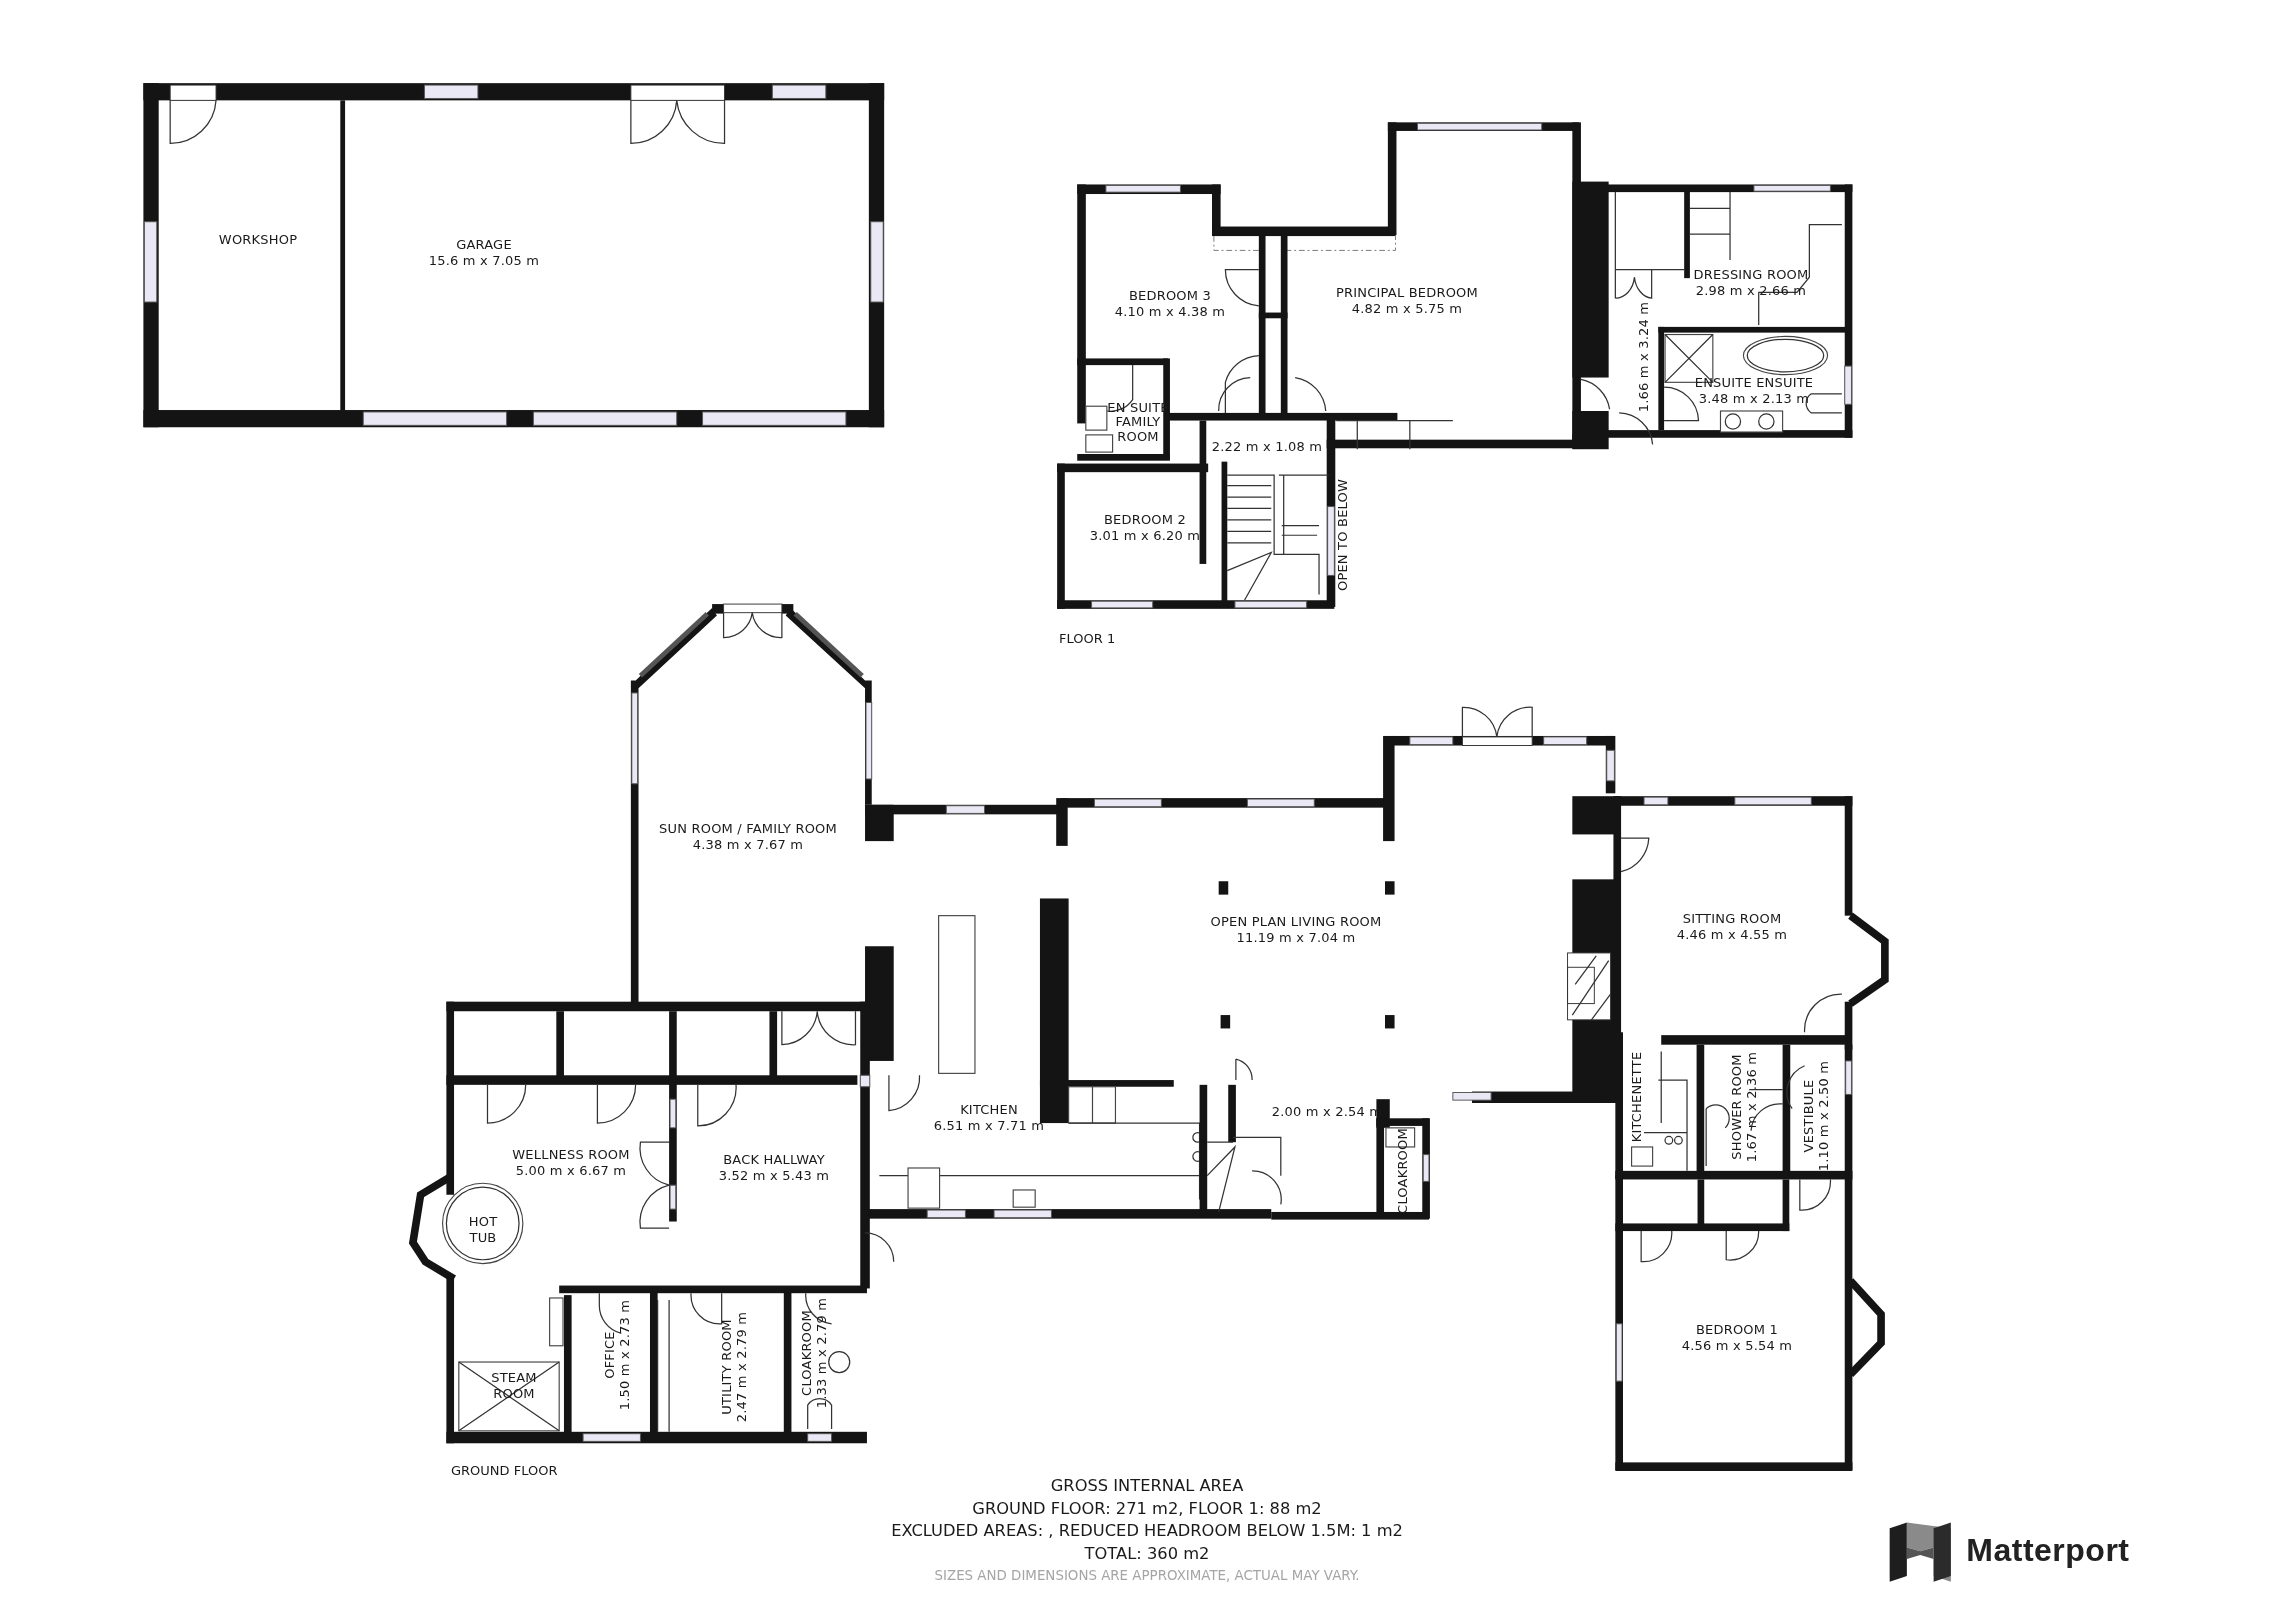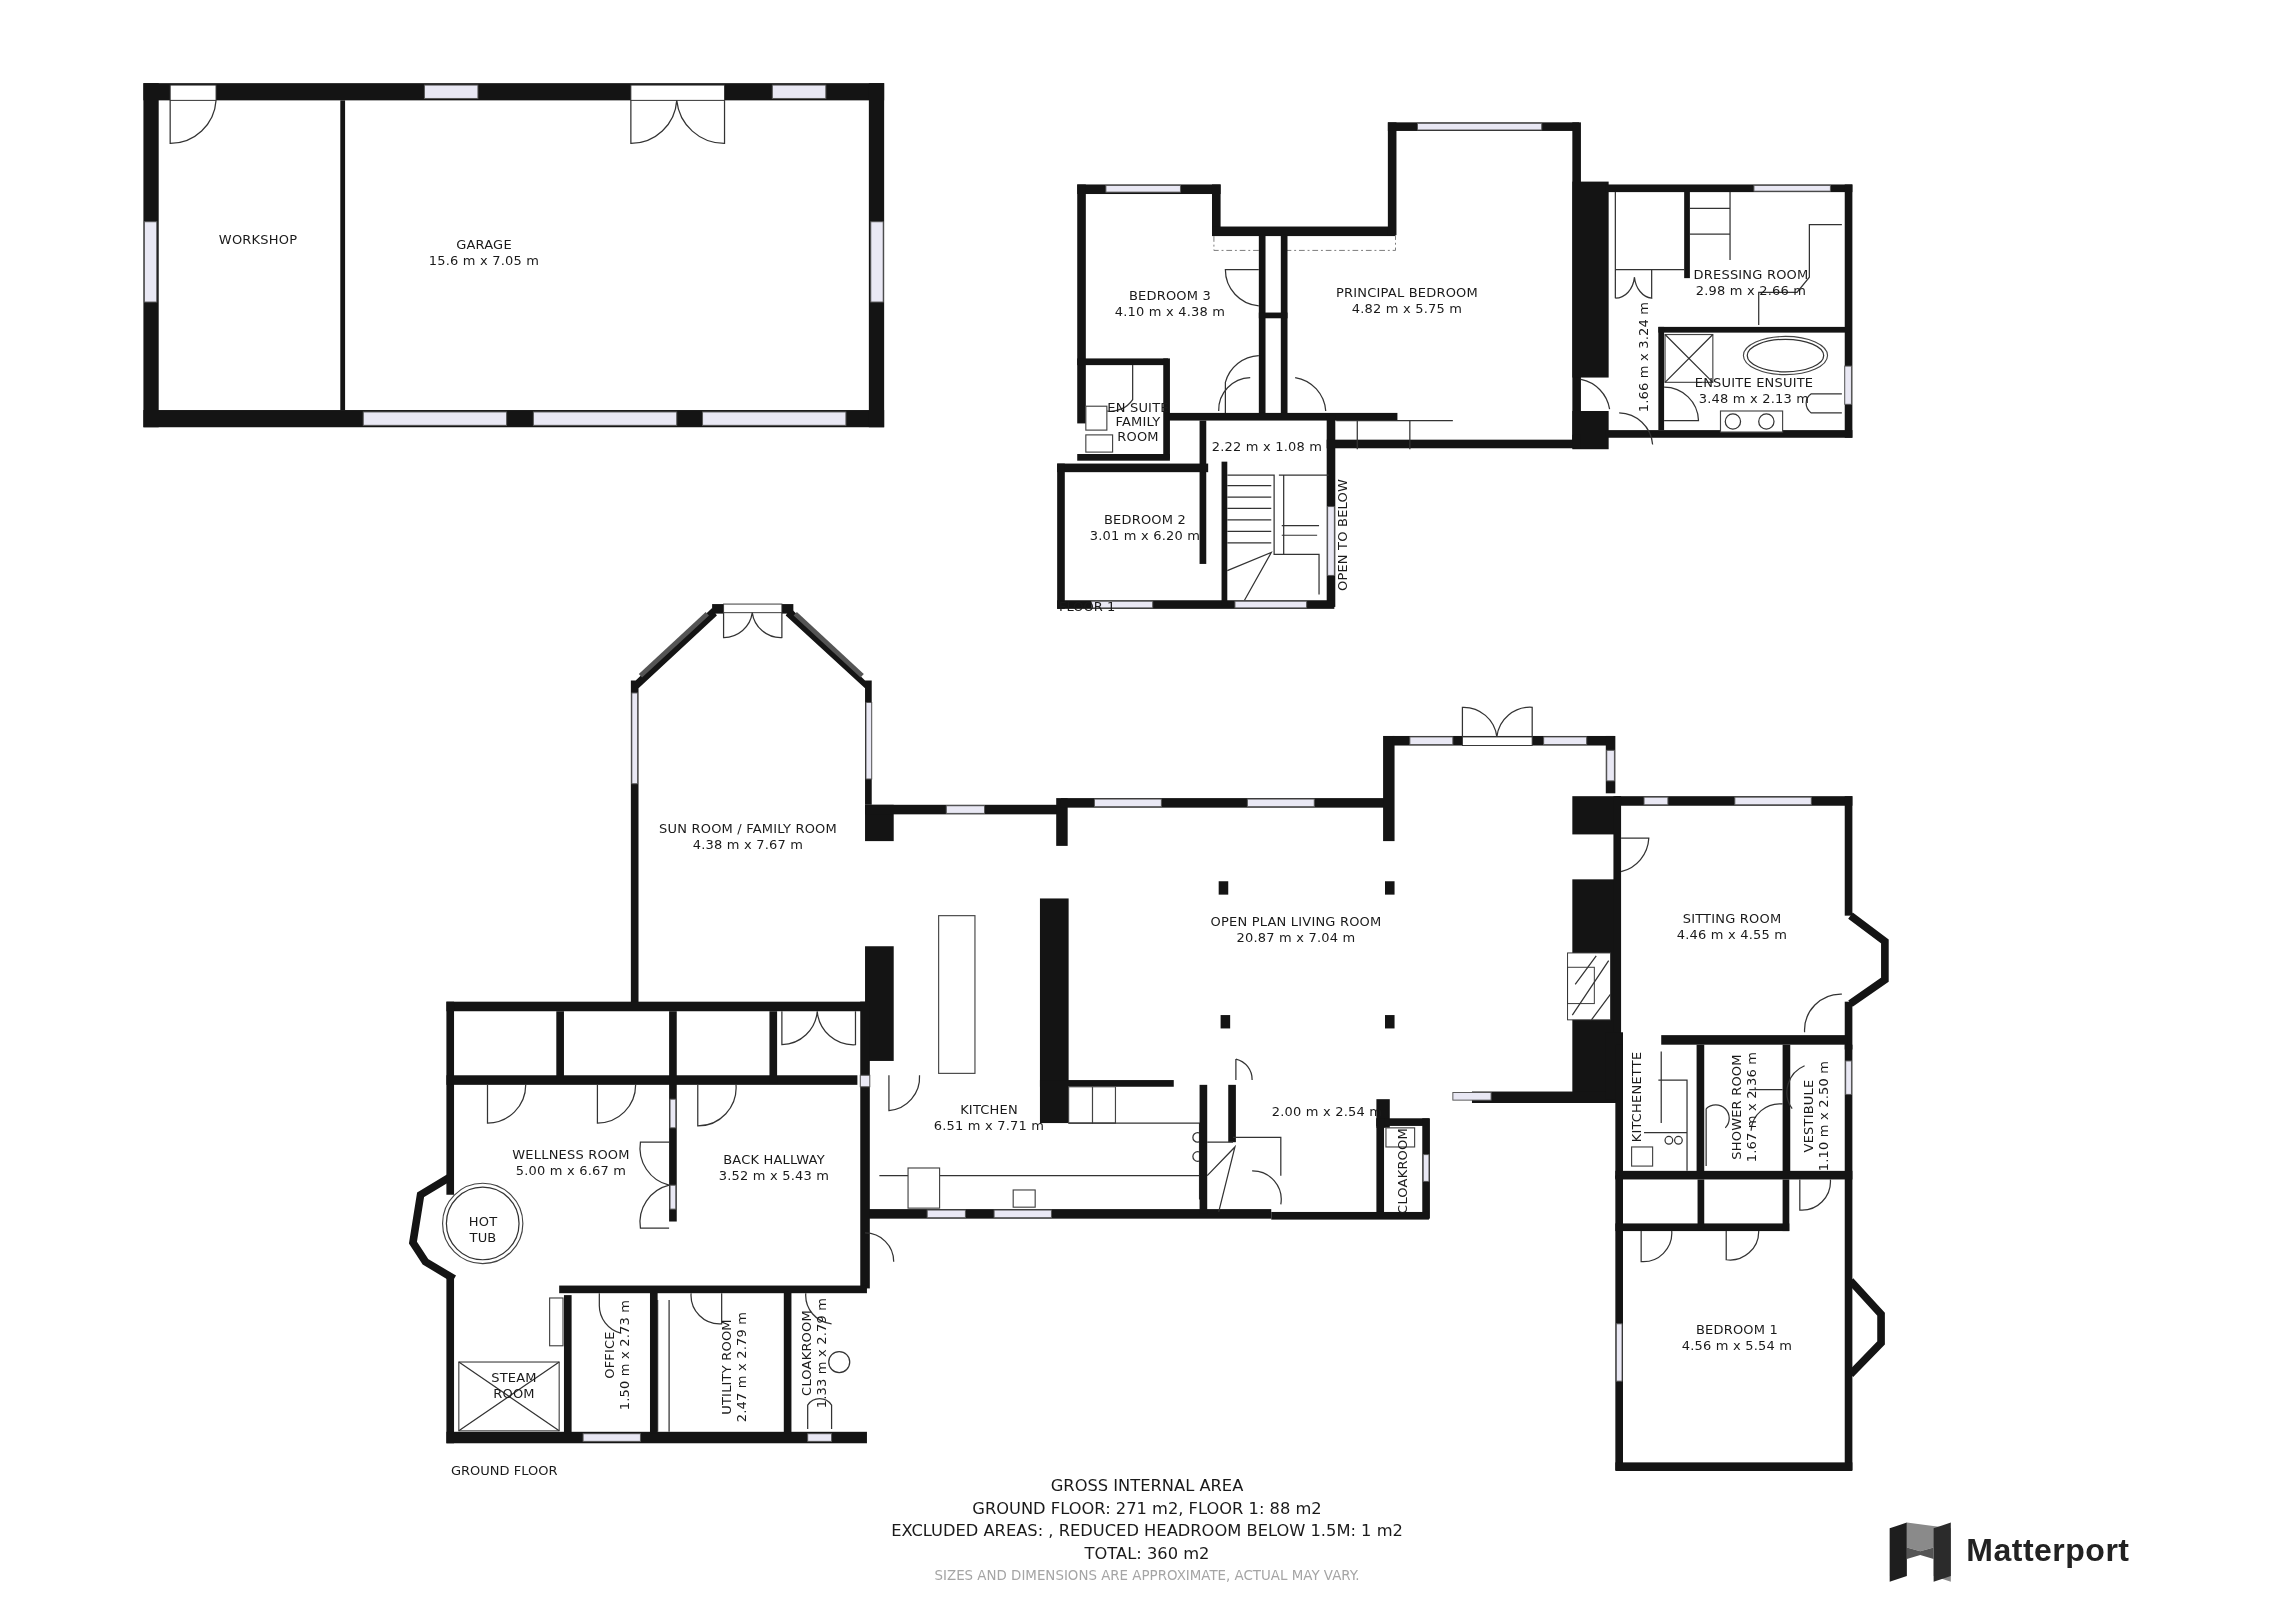--- a/index.html
+++ b/index.html
@@ -308,29 +308,29 @@
 <div class="lbl" style="left:1267px;top:447px;">
   <span>2.22 m x 1.08 m</span>
 </div>
 <div class="lbl" style="left:1145px;top:528px;">
   <span>BEDROOM 2</span>
   <span>3.01 m x 6.20 m</span>
 </div>
 <div class="lbl v" style="left:1343px;top:535px;">
   <span>OPEN TO BELOW</span>
 </div>
-<div class="floor-lbl" style="left:1059px;top:599px;text-align:right;">FLOOR 1</div>
+<div class="floor-lbl" style="left:1059px;top:631px;text-align:right;">FLOOR 1</div>
 
 <div class="lbl" style="left:748px;top:837px;">
   <span>SUN ROOM / FAMILY ROOM</span>
   <span>4.38 m x 7.67 m</span>
 </div>
 <div class="lbl" style="left:1296px;top:930px;">
   <span>OPEN PLAN LIVING ROOM</span>
-  <span>20.87 m x 7.04 m</span>
+  <span>11.19 m x 7.04 m</span>
 </div>
 <div class="lbl" style="left:1732px;top:927px;">
   <span>SITTING ROOM</span>
   <span>4.46 m x 4.55 m</span>
 </div>
 <div class="lbl" style="left:989px;top:1118px;">
   <span>KITCHEN</span>
   <span>6.51 m x 7.71 m</span>
 </div>
 <div class="lbl" style="left:1327px;top:1112px;">

